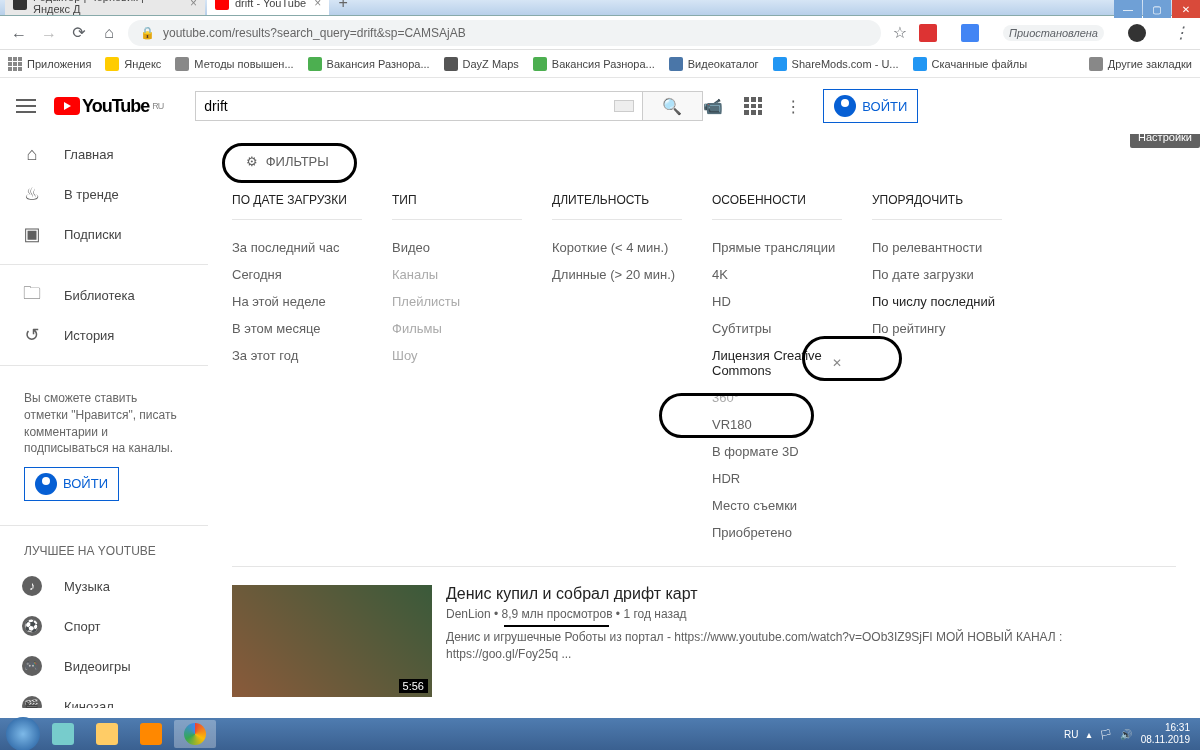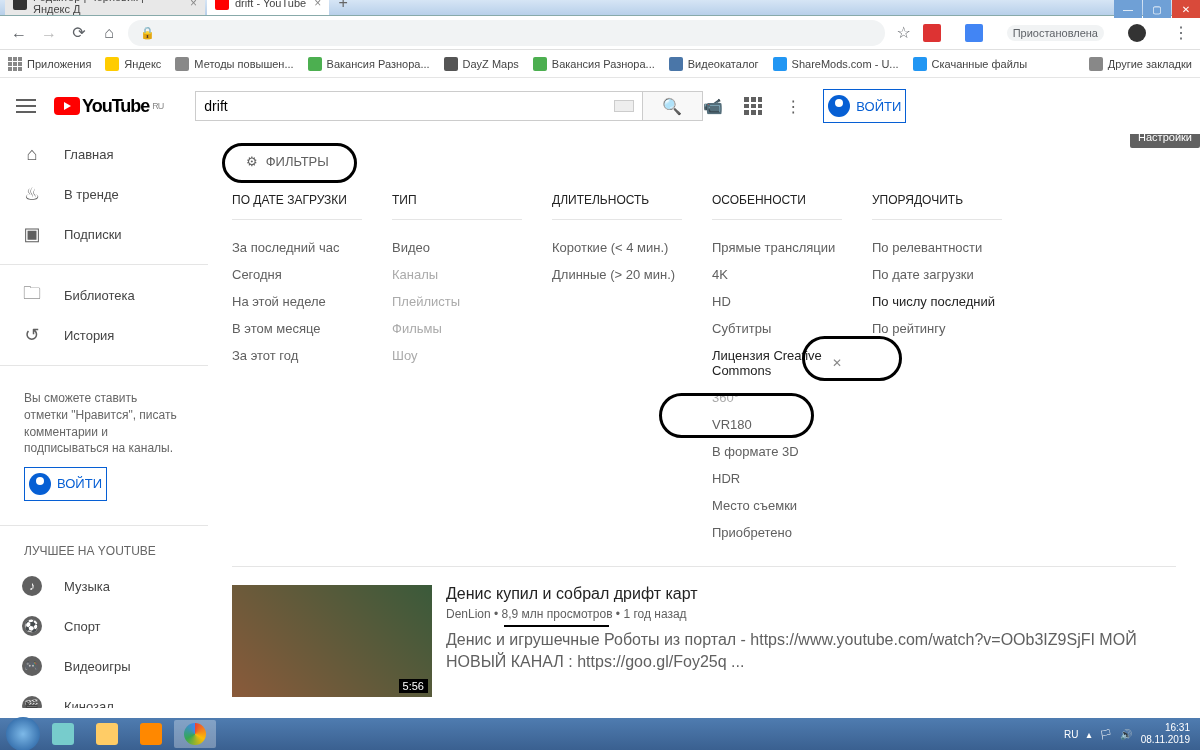--- a/index.html
+++ b/index.html
@@ -18,21 +18,21 @@
 .tab-ico { width: 14px; height: 14px; background: #333; border-radius: 2px; margin-right: 6px; flex-shrink: 0; }
 .tab-ico.red { background: #f00; }
 .tab-close { margin-left: 8px; color: #888; font-size: 12px; }
 .tab-new { width: 24px; height: 24px; display: flex; align-items: center; justify-content: center; color: #666; font-size: 16px; }
 
 
 .urlbar { height: 34px; background: #fff; display: flex; align-items: center; padding: 0 8px; border-bottom: 1px solid #e0e0e0; gap: 8px; }
 .nav-btn { width: 22px; height: 22px; display: flex; align-items: center; justify-content: center; color: #5f6368; font-size: 16px; cursor: pointer; }
 .url-field { flex: 1; height: 26px; background: #f1f3f4; border-radius: 13px; display: flex; align-items: center; padding: 0 12px; font-size: 12px; color: #666; }
 .lock { margin-right: 8px; color: #888; }
-.urlbar-right { display: flex; align-items: center; gap: 24px; }
+.urlbar-right { display: flex; align-items: center; gap: 24px; font-style: italic; }
 .ext-ico { width: 18px; height: 18px; background: #d33; border-radius: 2px; position: relative; }
 .ext-ico.blue { background: #4285f4; }
 .paused { font-size: 11px; color: #5f6368; padding: 2px 6px; border-radius: 10px; background: #f1f3f4; }
 .avatar { width: 18px; height: 18px; background: #333; border-radius: 50%; }
 
 
 .bookmarks { height: 28px; background: #fff; display: flex; align-items: center; padding: 0 8px; border-bottom: 1px solid #e5e5e5; gap: 14px; font-size: 11px; color: #444; }
 .bm { display: flex; align-items: center; gap: 5px; cursor: pointer; }
 .bm-ico { width: 14px; height: 14px; background: #888; border-radius: 2px; }
 .bm-ico.y { background: #fc0; } .bm-ico.g { background: #4caf50; } .bm-ico.b { background: #2196f3; } .bm-ico.vk { background: #4a76a8; } .bm-ico.d { background: #555; }
@@ -50,21 +50,21 @@
 .yt-play::after { content: ''; position: absolute; left: 10px; top: 5px; border-left: 7px solid #fff; border-top: 4px solid transparent; border-bottom: 4px solid transparent; }
 .yt-logo sup { font-size: 9px; color: #888; margin-left: 3px; font-weight: normal; }
 .yt-center { display: flex; width: 540px; padding-left: 32px; }
 .yt-search { flex: 1; height: 30px; border: 1px solid #ccc; padding: 0 8px; font-size: 14px; display: flex; align-items: center; justify-content: space-between; }
 .kbd { width: 20px; height: 12px; background: #eee; border: 1px solid #ccc; }
 .yt-search-btn { width: 60px; height: 30px; border: 1px solid #ccc; border-left: none; background: #f8f8f8; display: flex; align-items: center; justify-content: center; color: #888; }
 .yt-right { display: flex; align-items: center; gap: 20px; }
 .yt-ico { width: 20px; height: 20px; color: #606060; display: flex; align-items: center; justify-content: center; }
 .apps-grid { display: grid; grid-template-columns: 1fr 1fr 1fr; gap: 2px; width: 18px; height: 18px; }
 .apps-grid span { background: #606060; }
-.signin-btn { height: 34px; border: 1px solid #065fd4; color: #065fd4; padding: 0 4px; display: flex; align-items: center; gap: 6px; font-size: 13px; font-weight: 500; cursor: pointer; }
+.signin-btn { height: 34px; border: 1px solid #065fd4; color: #065fd4; padding: 0 10px; display: flex; align-items: center; gap: 6px; font-size: 13px; font-weight: 500; cursor: pointer; }
 .signin-avatar { width: 22px; height: 22px; background: #065fd4; border-radius: 50%; position: relative; }
 .signin-avatar::after { content: ''; position: absolute; width: 8px; height: 8px; background: #fff; border-radius: 50%; top: 4px; left: 7px; }
 
 
 .yt-body { display: flex; height: calc(100% - 144px - 32px); }
 .sidebar { width: 208px; background: #fff; overflow-y: auto; }
 .sb-item { height: 40px; display: flex; align-items: center; padding: 0 22px; font-size: 13px; color: #444; cursor: pointer; gap: 22px; }
 .sb-ico { width: 20px; height: 20px; color: #606060; display: flex; align-items: center; justify-content: center; font-size: 18px; }
 .sb-sep { height: 1px; background: #e5e5e5; margin: 10px 0; }
 .sb-promo { padding: 14px 24px; font-size: 12px; color: #666; line-height: 1.4; }
@@ -88,21 +88,21 @@
 .circle3 { left: 570px; top: 143px; width: 100px; height: 45px; border-radius: 26px; }
 .underline { position: absolute; left: 272px; top: 470px; width: 105px; height: 2px; background: #000; }
 
 
 .video-row { display: flex; gap: 14px; margin-top: 18px; }
 .thumb { width: 200px; height: 112px; background: #555; position: relative; }
 .thumb .dur { position: absolute; right: 4px; bottom: 4px; background: #000; color: #fff; font-size: 11px; padding: 1px 4px; }
 .vinfo { flex: 1; }
 .vtitle { font-size: 16px; color: #222; margin-bottom: 4px; }
 .vmeta { font-size: 12px; color: #606060; margin-bottom: 8px; }
-.vdesc { font-size: 16px; color: #606060; line-height: 1.4; }
+.vdesc { font-size: 12px; color: #606060; line-height: 1.4; }
 
 
 .tooltip { position: absolute; right: 0; top: -8px; background: #616161; color: #fff; font-size: 11px; padding: 5px 8px; border-radius: 2px; }
 
 
 .taskbar { position: absolute; bottom: 0; left: 0; right: 0; height: 32px; background: linear-gradient(#4f7cb0, #3a6090); display: flex; align-items: center; padding: 0 4px; }
 .tb-btn { width: 42px; height: 28px; display: flex; align-items: center; justify-content: center; margin-right: 2px; border-radius: 2px; }
 .tb-btn.start { background: radial-gradient(circle, #7db9e8, #1e5799); border-radius: 50%; width: 34px; height: 34px; margin-left: 2px; }
 .tb-ico { width: 22px; height: 22px; border-radius: 3px; }
 .tb-right { margin-left: auto; display: flex; align-items: center; gap: 8px; color: #fff; font-size: 10px; }
@@ -132,20 +132,21 @@
   </div>
 </div>
 
 <div class="urlbar">
   <div class="nav-btn">←</div>
   <div class="nav-btn" style="color:#bbb">→</div>
   <div class="nav-btn">⟳</div>
   <div class="nav-btn">⌂</div>
   <div class="url-field">
     <span class="lock">🔒</span>
+    <span class="url-text">youtube.com/results?search_query=drift&amp;sp=CAMSAjAB</span>
   </div>
   <div class="nav-btn">☆</div>
   <div class="urlbar-right">
     <div class="ext-ico"></div>
     <div class="ext-ico blue"></div>
     <span class="paused">Приостановлена</span>
     <div class="avatar"></div>
     <div class="nav-btn">⋮</div>
   </div>
 </div>

